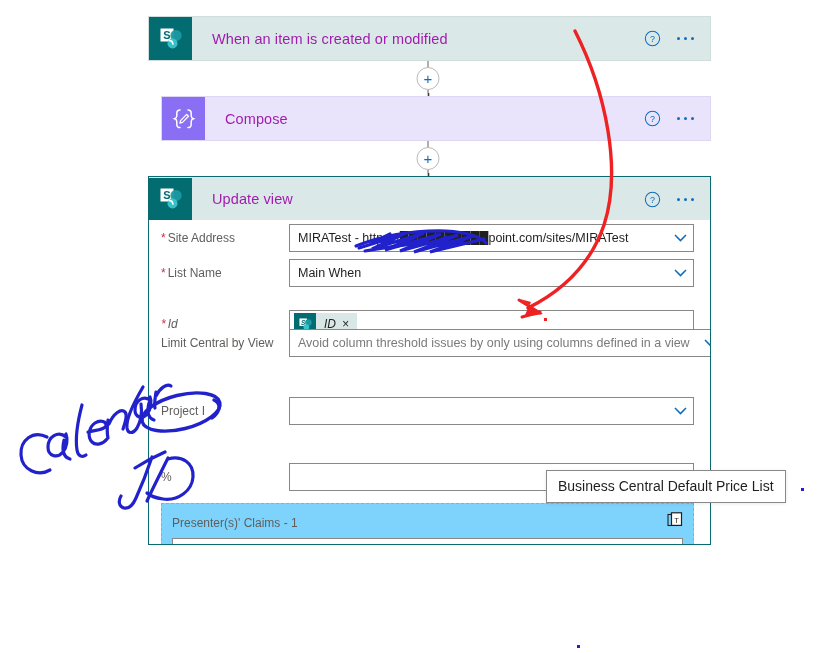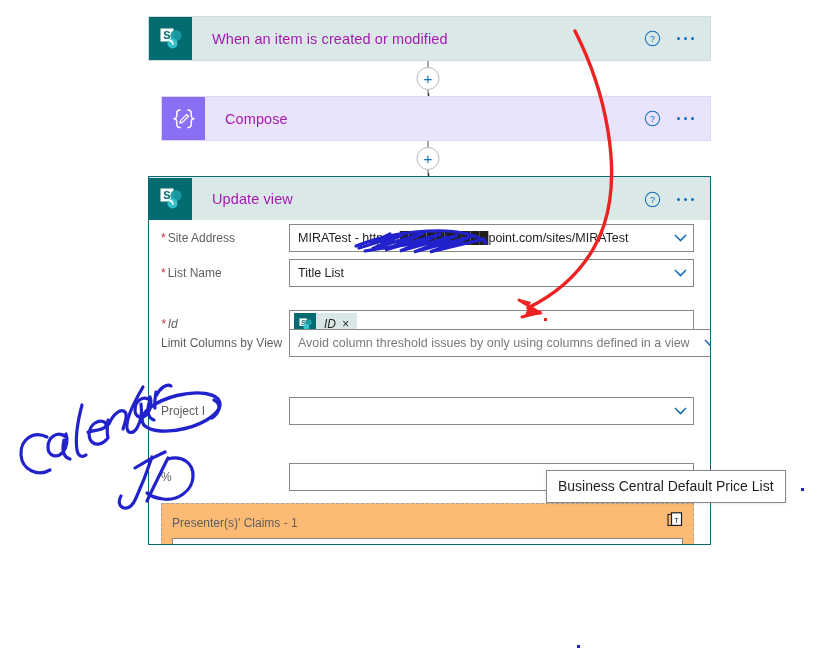--- a/index.html
+++ b/index.html
@@ -124,21 +124,21 @@
   }
   .token-ic { width:22px; height:22px; background:#036c70; display:flex; align-items:center; justify-content:center; }
   .token-txt { padding:0 6px 0 8px; }
   .token-x { padding-right:8px; color:#201f1e; font-size:12px; cursor:pointer; }
 
   
   .repeat {
     position:absolute; left:12px; right:16px;
     border:1px dashed #a6a6a6;
     padding:8px 10px 6px 10px;
-    background:#fdba74;
+    background:#7dd3fc;
   }
   .repeat-head {
     display:flex; align-items:center; justify-content:space-between;
     margin-bottom:5px;
   }
   .repeat-title { font-size:12px; color:#605e5c; }
   .repeat-inner {
     height:26px; border:1px solid #8a8886; background:#fff;
     display:flex; align-items:center; justify-content:flex-end;
     padding-right:28px;
@@ -279,21 +279,21 @@
           <svg width="13" height="8" viewBox="0 0 13 8">
               <path d="M1 1 L6.5 6.6 L12 1" stroke="#0f6cbd" stroke-width="1.5" fill="none"></path>
             </svg>
         </div>
       </div>
     </div>
 
     <div class="field" style="top:43px;">
       <div class="field-label"><span class="req">*</span><span>List Name</span></div>
       <div class="field-ctrl">
-        <div class="ctrl-text">Title List</div>
+        <div class="ctrl-text">Main When</div>
         <div class="chev">
           <svg width="13" height="8" viewBox="0 0 13 8">
               <path d="M1 1 L6.5 6.6 L12 1" stroke="#0f6cbd" stroke-width="1.5" fill="none"></path>
             </svg>
         </div>
       </div>
     </div>
 
     <div class="field" style="top:94px;font-style:italic;">
       <div class="field-label"><span class="req">*</span><span>Id</span></div>
@@ -307,21 +307,21 @@
               <circle cx="14.5" cy="17.5" r="5" fill="#37c6d0"></circle>
             </svg>
           </span>
           <span class="token-txt">ID</span>
           <span class="token-x">×</span>
         </span>
       </div>
     </div>
 
     <div class="field" style="top:113px;">
-      <div class="field-label">Limit Columns by View</div>
+      <div class="field-label">Limit Central by View</div>
       <div class="field-ctrl">
         <div class="ctrl-text ph">Avoid column threshold issues by only using columns defined in a view</div>
         <div class="chev">
           <svg width="13" height="8" viewBox="0 0 13 8">
               <path d="M1 1 L6.5 6.6 L12 1" stroke="#0f6cbd" stroke-width="1.5" fill="none"></path>
             </svg>
         </div>
       </div>
     </div>
 

